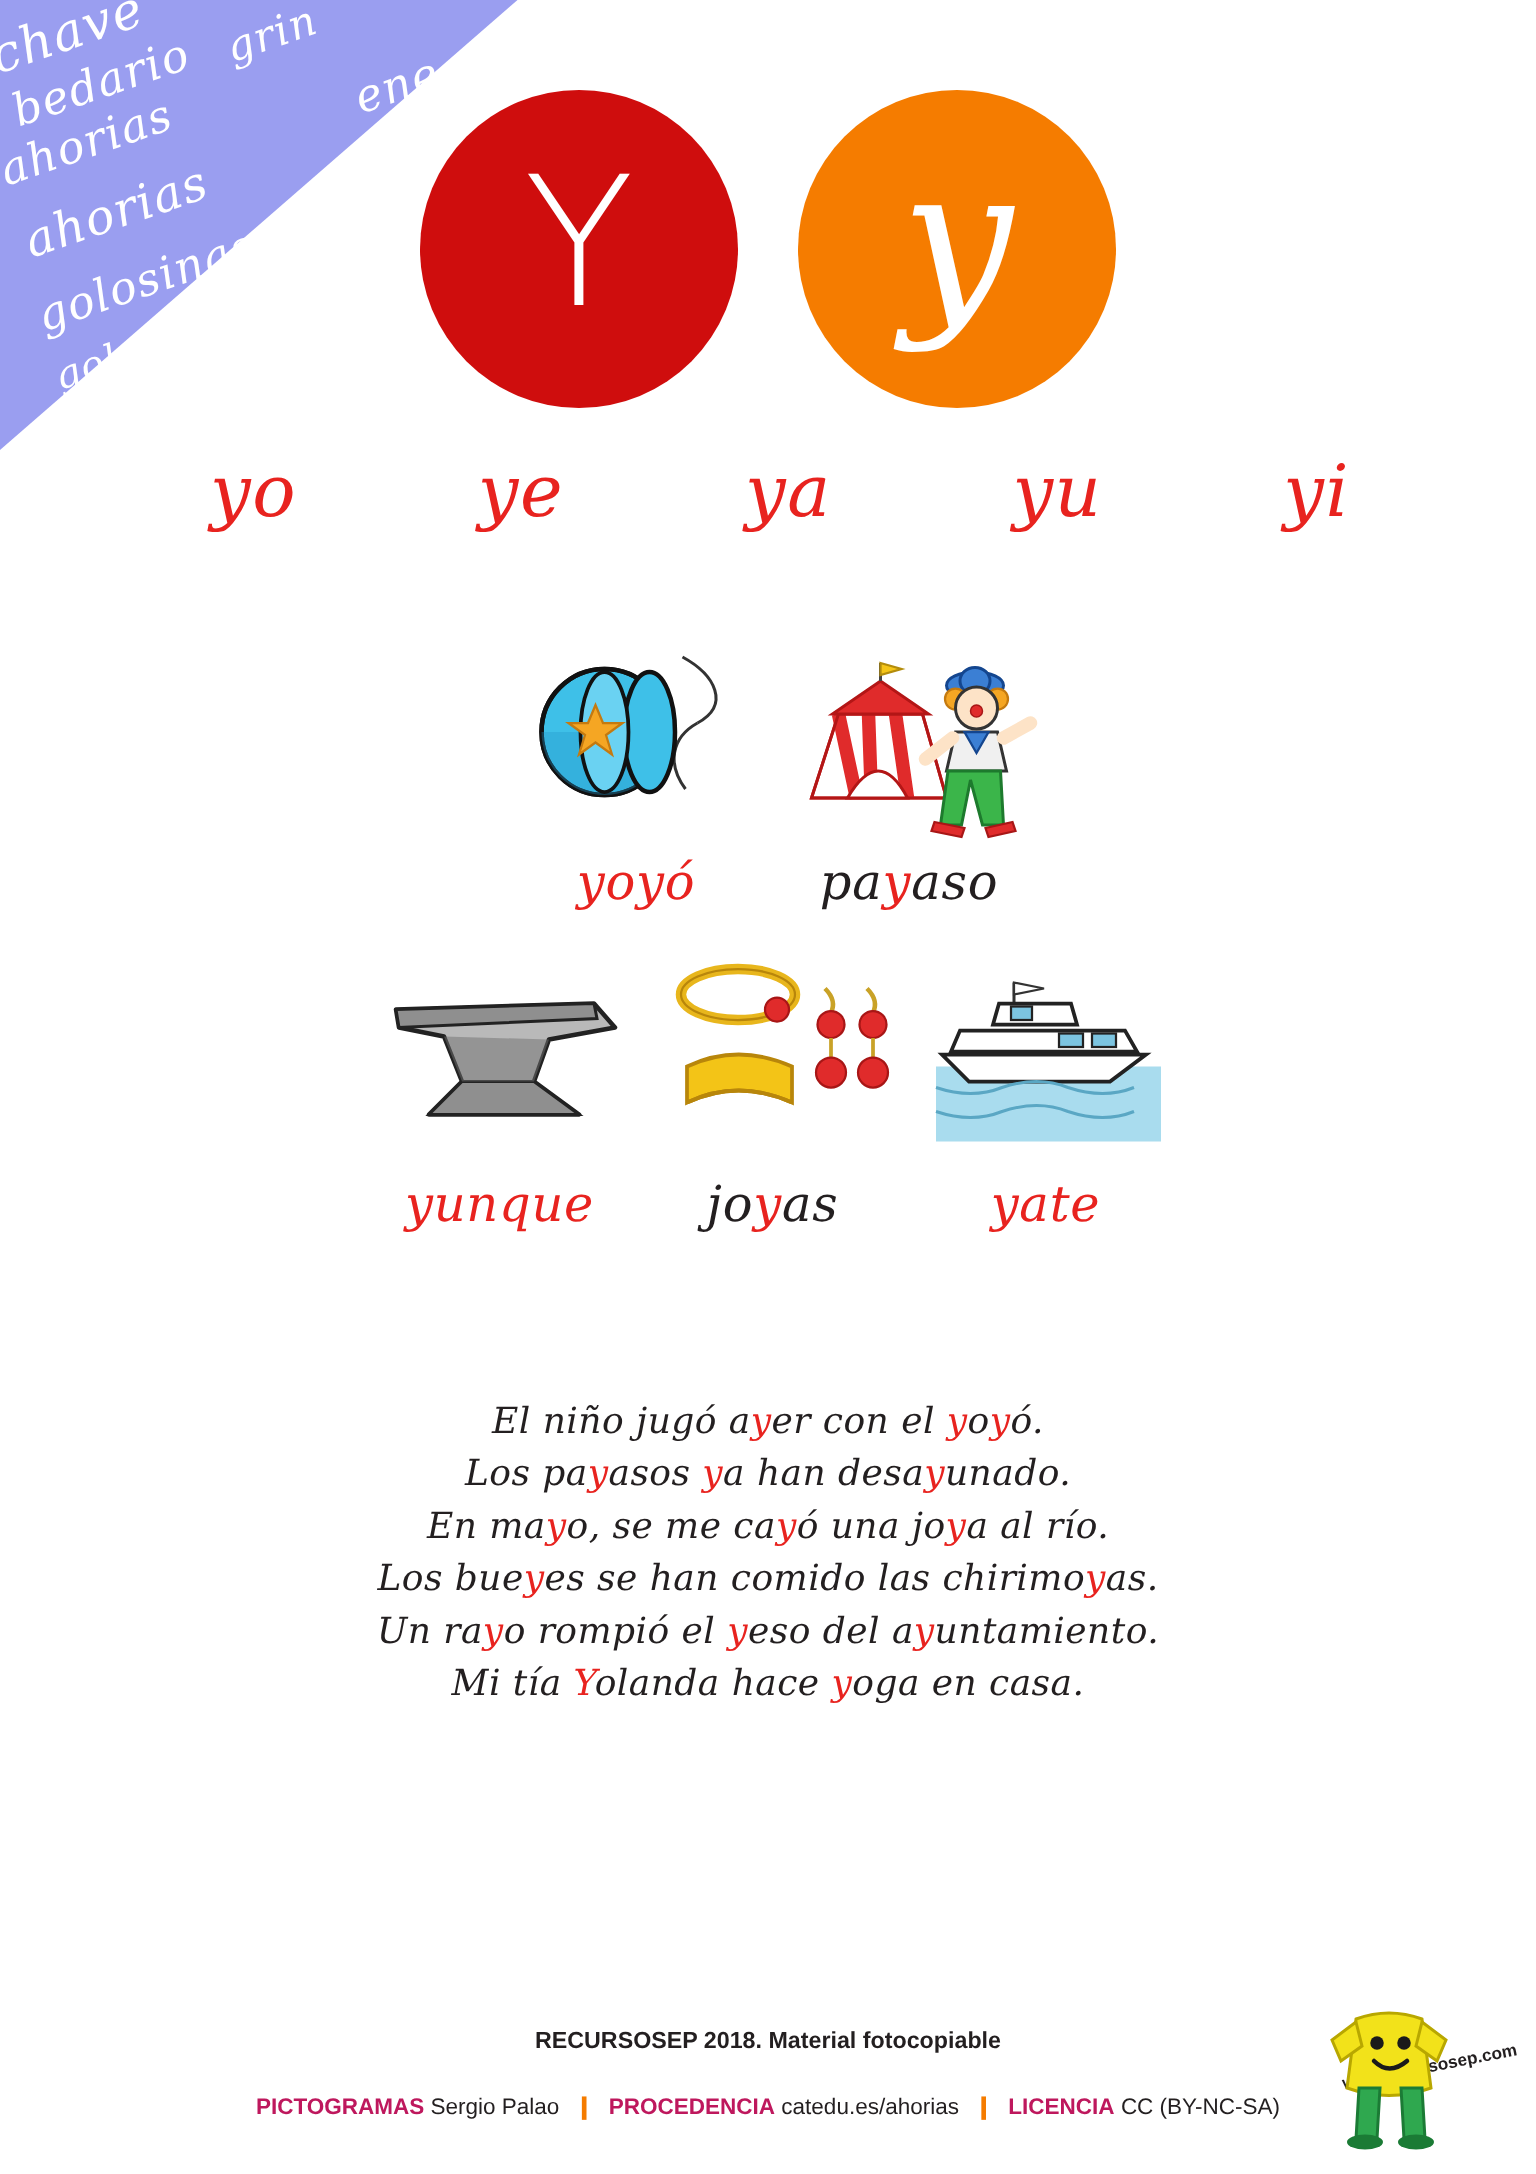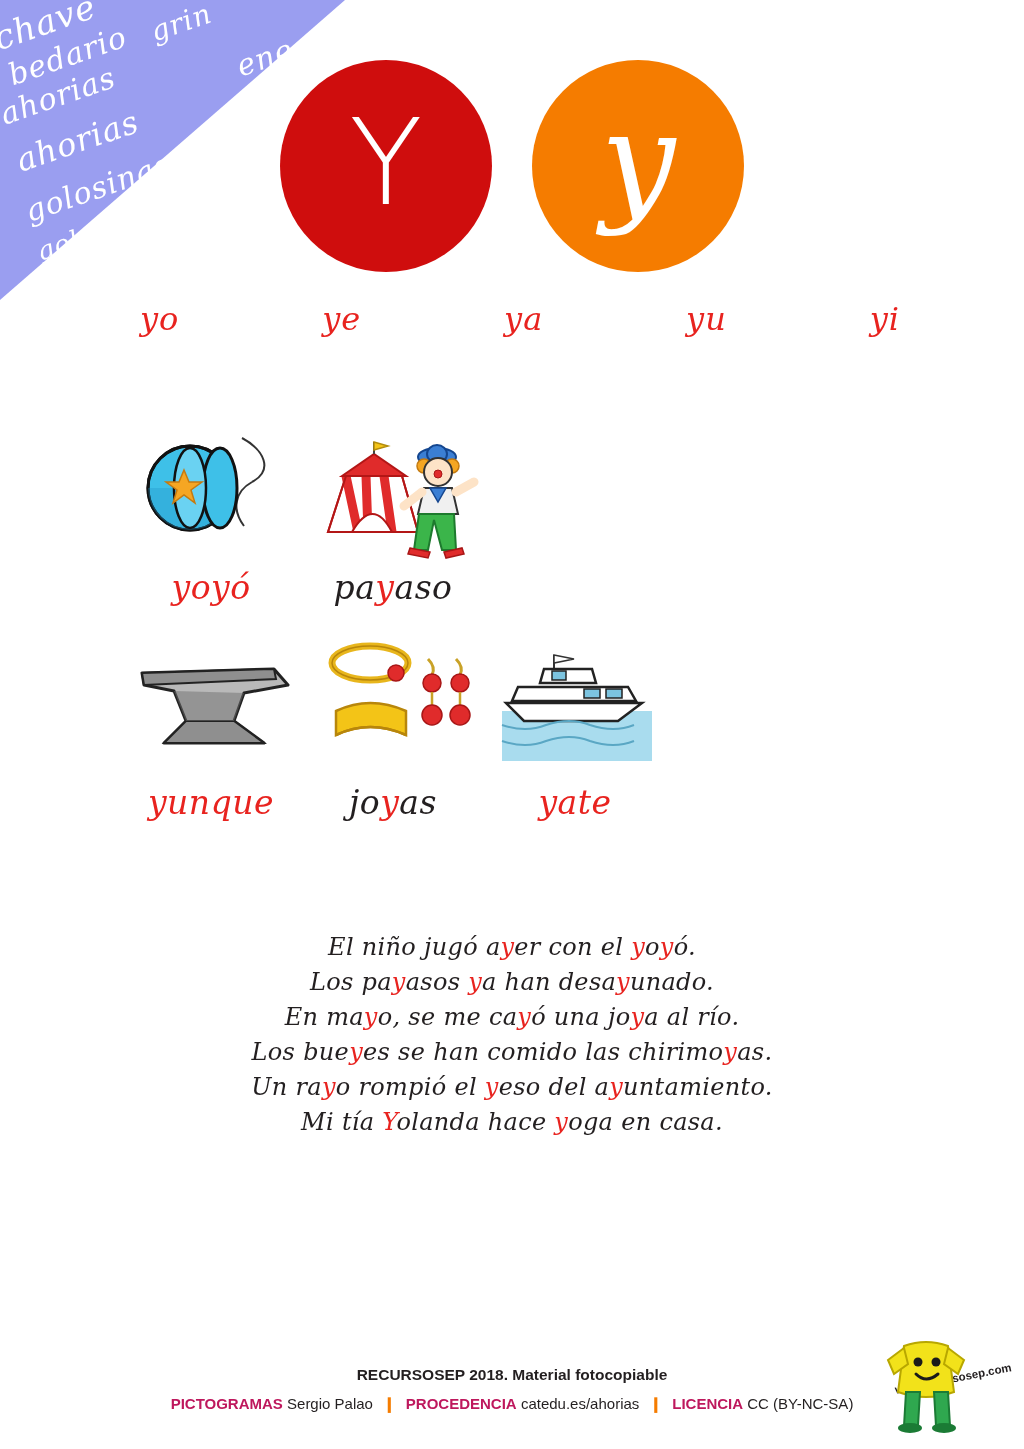--- a/index.html
+++ b/index.html
@@ -101,35 +101,35 @@
     top: 300px;
     left: 140px;
     width: 760px;
     display: flex;
     justify-content: space-between;
     align-items: baseline;
   }
   .syl {
     font-family: "DejaVu Serif", serif;
     font-style: italic;
-    font-size: 32px;
+    font-size: 48px;
     color: #e8231f;
     letter-spacing: 1px;
   }
 
   
   .grid {
     position: absolute;
     top: 410px;
     left: 120px;
     width: 790px;
   }
   .row {
     display: flex;
-    justify-content: flex-start;
+    justify-content: center;
     margin-bottom: 18px;
   }
   .cell {
     width: 182px;
     display: flex;
     flex-direction: column;
     align-items: center;
   }
   .pic {
     height: 150px;
@@ -171,21 +171,21 @@
     position: absolute;
     left: 0;
     bottom: 36px;
     width: 1024px;
     text-align: center;
   }
   .footer-line1 {
     font-size: 15.5px;
     font-weight: bold;
     color: #231f20;
-    margin-bottom: 11px;
+    margin-bottom: 25px;
   }
   .footer-line2 {
     font-size: 15px;
     color: #231f20;
   }
   .footer-line2 .lbl { color: #be185d; font-weight: bold; }
   .footer-line2 .sep {
     color: #f57c00;
     font-weight: bold;
     margin: 0 6px;

